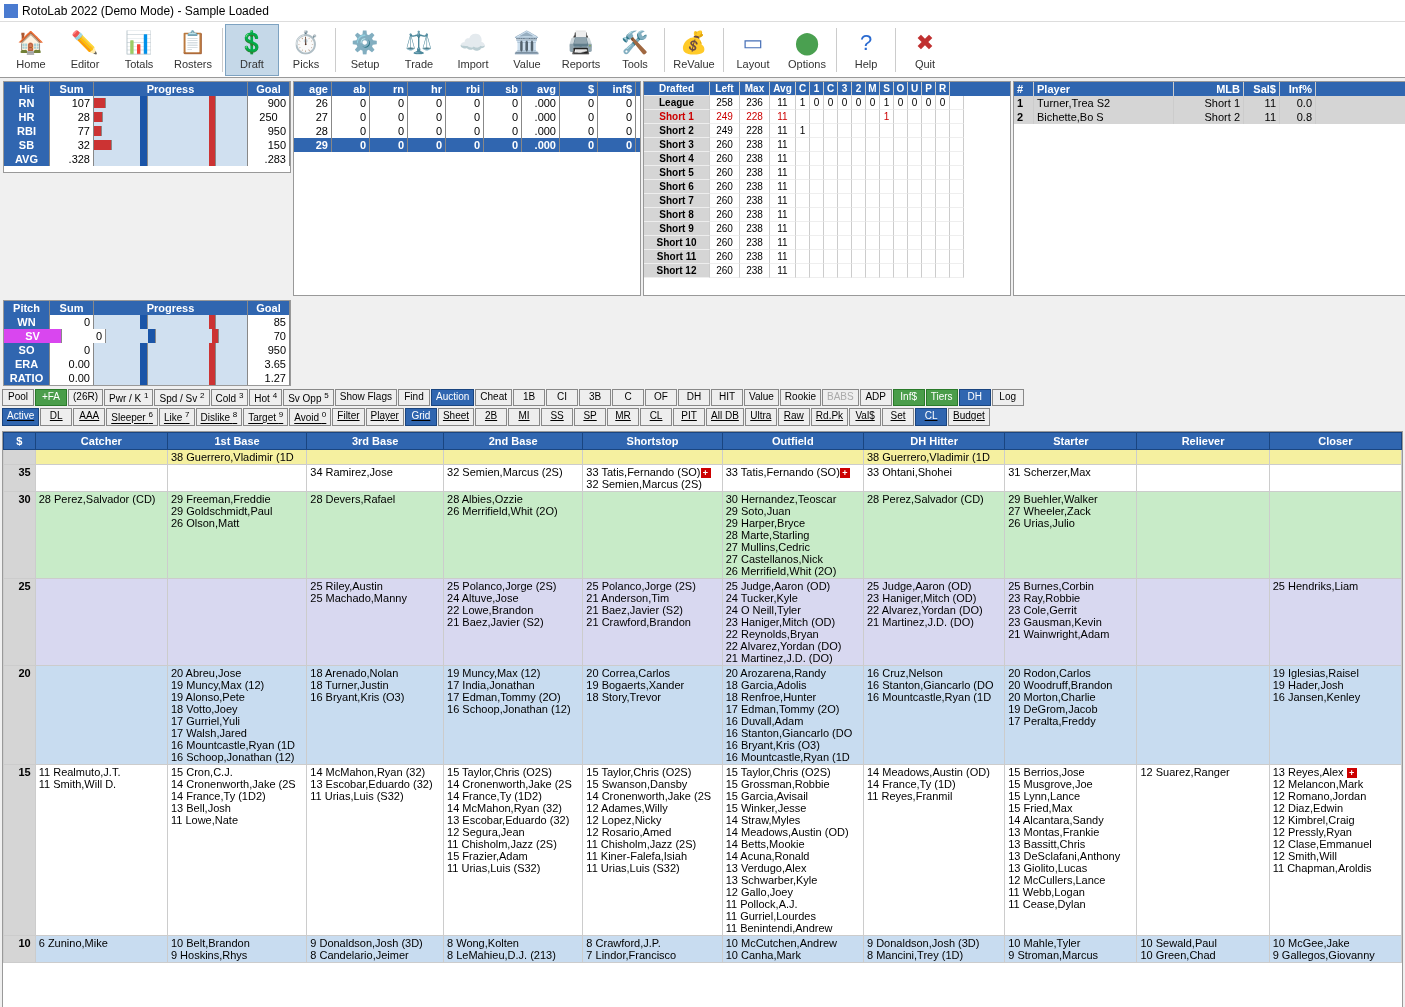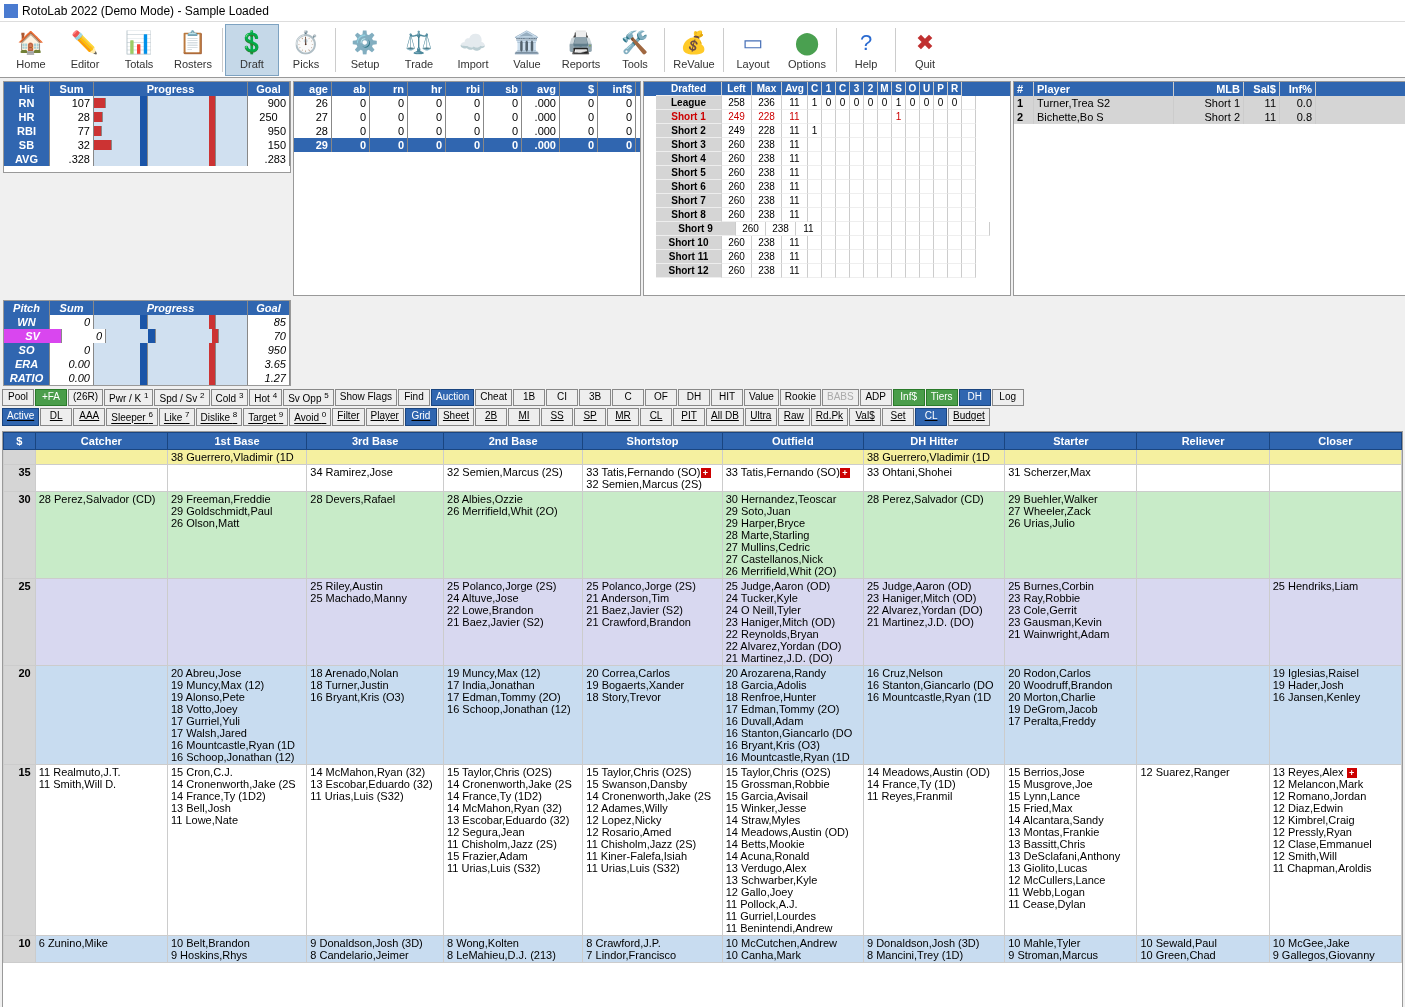--- a/index.html
+++ b/index.html
@@ -20,21 +20,21 @@
 .data-row { display:flex; background:#fff;}
 .data-row:nth-child(odd) { background:#fff;}
 .hit-panel { height:92px;}
 .hit-panel .col-lbl{width:46px;background:#3066b0;color:#fff;text-align:center;font-weight:bold;}
 .hit-panel .col-prog{flex:1;background:#d0e0f0;position:relative;}
 .prog-bar{position:absolute;top:2px;left:0;height:10px;background:#cc3333;}
 .prog-tick{position:absolute;top:0;width:8px;height:14px;background:#1a55a8;}
 .age-panel{}
 .age-panel .hdr-row div,.age-panel .data-row div{width:38px;text-align:right;}
 .age-panel .data-row.total{background:#3066b0;color:#fff;font-weight:bold;}
-.draft-panel .row{display:flex;padding-left:12px;}
+.draft-panel .row{display:flex;}
 .draft-panel .row div{padding:1px 2px;border-right:1px solid #ccc;border-bottom:1px solid #eee;text-align:center;overflow:hidden;white-space:nowrap;font-size:10px;}
 .draft-panel .row.hd{background:#3066b0;color:#fff;font-weight:bold;}
 .draft-panel .lblcol{width:66px;text-align:left;padding-left:4px;background:#d5d5d5;font-weight:bold;}
 .draft-panel .row .lblcol.short{color:#c00;}
 .players-panel .row{display:flex;}
 .players-panel .row div{padding:1px 3px;border-right:1px solid #ccc;text-align:left;overflow:hidden;white-space:nowrap;}
 .players-panel .row.hd{background:#3066b0;color:#fff;font-weight:bold;}
 .filter-bar{display:flex;flex-wrap:wrap;padding:2px;gap:1px;background:#f0f0f0;}
 .fbtn{border:1px solid #888;background:#eee;padding:1px 4px;font-size:10px;cursor:pointer;min-width:32px;text-align:center;white-space:nowrap;}
 .fbtn.blue{background:#3066b0;color:#fff;border-color:#1a4580;}
@@ -45,21 +45,21 @@
 .tier-grid th{background:#3066b0;color:#fff;font-weight:bold;padding:2px;border:1px solid #1a4580;position:sticky;top:0;font-size:11px;}
 .tier-grid td{border:1px solid #ccc;padding:1px 3px;vertical-align:top;font-size:11px;}
 .tier-grid .price{width:30px;background:#d5d5d5;font-weight:bold;text-align:right;padding-right:4px;}
 .tier-grid .pcell{width:125px;}
 .tier-grid .pcell div{white-space:nowrap;overflow:hidden;}
 .bg-yel{background:#f5f0a0;}
 .bg-grn{background:#c8ebc8;}
 .bg-lav{background:#d8d8f0;}
 .bg-blu{background:#c8dcf0;}
 .plus-icon{display:inline-block;width:10px;height:10px;background:#c00;color:#fff;font-size:9px;line-height:10px;text-align:center;font-weight:bold;}
-.second-row{display:flex;padding:0 2px;font-style:italic;}
+.second-row{display:flex;padding:0 2px;}
 .pitch-panel{width:288px;margin:1px;border:1px solid #999;}
 
 .i-home{color:#4a72b8;} .i-edit{color:#d08020;} .i-tot{color:#d05030;} .i-clip{color:#b8934a;}
 .i-draft{color:#3a78c0;} .i-pick{color:#d05030;} .i-set{color:#555;} .i-trade{color:#4a72b8;}
 .i-imp{color:#4aa050;} .i-val{color:#4a72b8;} .i-rep{color:#555;} .i-tool{color:#555;}
 .i-rev{color:#c09020;} .i-lay{color:#4a72b8;} .i-opt{color:#4aa050;} .i-help{color:#2a6ad0;} .i-quit{color:#c03030;}
 </style>
 </head>
 <body>
 
@@ -435,21 +435,21 @@
           <div style="width:14px"></div>
           <div style="width:14px"></div>
           <div style="width:14px"></div>
           <div style="width:14px"></div>
           <div style="width:14px"></div>
           <div style="width:14px"></div>
           <div style="width:14px"></div>
           <div style="width:14px"></div>
         </div>
         <div class="row">
-          <div class="lblcol " style="width:80px">Short 9</div>
+          <div class="lblcol " style="width:66px">Short 9</div>
           <div style="width:30px">260</div>
           <div style="width:30px">238</div>
           <div style="width:26px">11</div>
           <div style="width:14px"></div>
           <div style="width:14px"></div>
           <div style="width:14px"></div>
           <div style="width:14px"></div>
           <div style="width:14px"></div>
           <div style="width:14px"></div>
           <div style="width:14px"></div>

